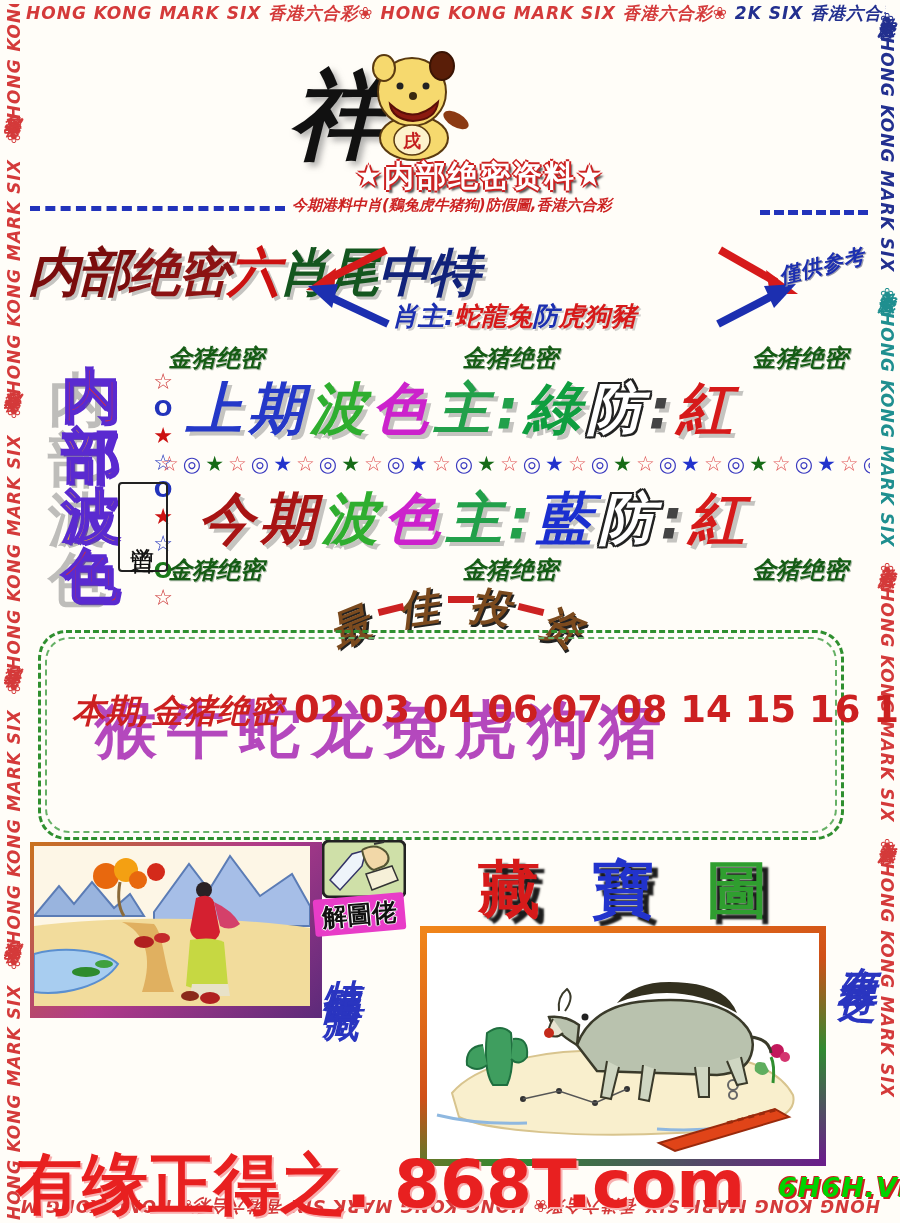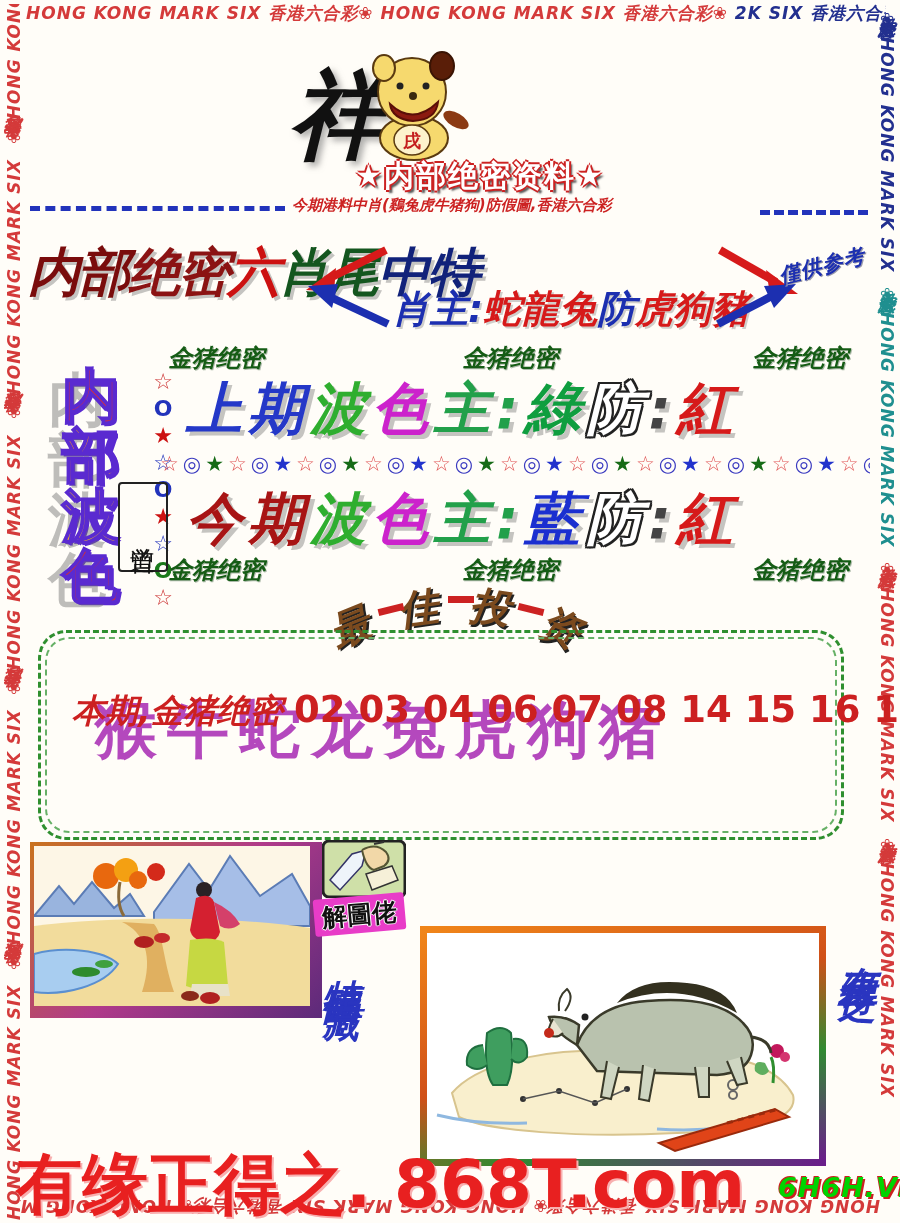--- a/index.html
+++ b/index.html
@@ -29,41 +29,41 @@
           text-shadow:-2px 0 #c22,2px 0 #c22,0 -2px #c22,0 2px #c22,3px 3px 2px #555;}
   .bluedash{border-top:5px dashed #2233bb;height:0;}
   #dash-left{left:30px;top:206px;width:255px;}
   #dash-right{left:760px;top:210px;width:108px;}
   #subtitle{left:292px;top:196px;width:480px;color:#cc2222;font-size:15px;font-weight:bold;
             font-style:italic;white-space:nowrap;}
   
   #six-xiao{left:28px;top:238px;font-size:52px;font-weight:bold;font-style:italic;white-space:nowrap;}
   #six-xiao span{text-shadow:3px 3px 0 rgba(110,110,110,.4);margin-right:-2px;}
   #tail-line{left:398px;top:228px;font-size:42px;font-weight:bold;font-style:italic;white-space:nowrap;}
-  #xiao-line{left:392px;top:284px;font-size:38px;font-weight:bold;font-style:italic;white-space:nowrap;}
+  #xiao-line{left:392px;top:299px;font-size:26px;font-weight:bold;font-style:italic;white-space:nowrap;}
   #tail-line span,#xiao-line span{text-shadow:2px 2px 0 rgba(120,120,120,.35);}
   #ref-note{left:778px;top:252px;color:#1c2fb0;font-size:21px;font-weight:bold;font-style:italic;
             transform:rotate(-14deg);letter-spacing:1px;text-shadow:1px 1px 0 #99a;}
   
   .pig{color:#155c15;font-size:24px;font-weight:bold;font-style:italic;
        text-shadow:1px 1px 0 rgba(90,120,90,.5);}
   
   #left-col{left:62px;top:366px;}
   #left-col .bigch{display:block;font-size:58px;font-weight:bold;line-height:60px;
       -webkit-text-stroke:2px #5a2ad0;
       text-shadow:-14px 4px 0 rgba(110,110,110,.45),2px 2px 0 #5a2ad0;}
   #star-col{left:150px;top:368px;width:26px;text-align:center;font-size:22px;font-weight:bold;line-height:27px;}
   #seal{left:118px;top:482px;width:46px;height:86px;border:2px solid #222;border-radius:4px;
         writing-mode:vertical-rl;font-size:26px;color:#111;text-align:center;line-height:46px;
         font-family:"DejaVu Serif","Liberation Serif",serif;}
   
   .waveline{font-size:56px;font-weight:bold;font-style:italic;letter-spacing:6px;white-space:nowrap;}
   .waveline span{text-shadow:4px 4px 0 rgba(90,90,90,.35);}
   #last-wave{left:186px;top:372px;}
-  #this-wave{left:186px;top:482px;}
+  #this-wave{left:198px;top:482px;}
   .outl{color:#fff;text-shadow:-2px 0 #222,2px 0 #222,0 -2px #222,0 2px #222,
         -2px -2px #222,2px 2px #222,-2px 2px #222,2px -2px #222 !important;}
   #divider{left:160px;top:452px;width:710px;font-size:21px;letter-spacing:4px;white-space:nowrap;overflow:hidden;}
   
   .arc{position:absolute;font-size:40px;font-weight:bold;font-style:italic;color:#7b4a1e;
        text-shadow:2px 2px 0 #222;}
   .dashlink{position:absolute;width:26px;height:7px;background:#c22;}
   
   #rec-box{left:38px;top:630px;width:800px;height:204px;border:3px dashed #2f8f2f;border-radius:28px;}
   #rec-box:before{content:"";position:absolute;left:4px;top:4px;right:4px;bottom:4px;
@@ -232,20 +232,21 @@
     <svg width="84" height="58" viewBox="0 0 84 58">
       <rect x="1" y="1" width="82" height="56" rx="6" fill="#cfe0a8" stroke="#222" stroke-width="3"></rect>
       <path d="M8,40 L30,14 L44,10 L40,26 L18,50 Z" fill="#eef4fa" stroke="#336" stroke-width="1.5"></path>
       <path d="M44,34 L70,26 L76,40 L50,50 Z" fill="#f6f0d8" stroke="#333" stroke-width="1.5"></path>
       <path d="M40,10 q14,-8 24,2 q6,8 -2,14 l-10,4 q-8,-2 -12,-20" fill="#f2d8a8" stroke="#553" stroke-width="2"></path>
       <line x1="52" y1="4" x2="62" y2="2" stroke="#333" stroke-width="2"></line>
     </svg>
   </div>
   <div class="abs" id="decode-tag">解圖佬</div>
 
+  <div class="abs" id="treasure-title"><span style="color: rgb(214, 26, 26);">藏</span><span style="color: rgb(34, 51, 204);">寶</span><span style="color: rgb(47, 158, 47);">圖</span></div>
 
   <div class="abs" id="map-box">
     <svg width="392" height="226" viewBox="0 0 392 226">
       <rect width="392" height="226" fill="#ffffff"></rect>
       <path d="M25,160 C55,125 140,112 215,120 C295,112 350,132 366,162 C372,186 330,198 250,200 C150,205 60,198 32,184 Z" fill="#f9efcd" stroke="#d8c48e" stroke-width="2"></path>
       <path d="M10,182 q40,10 90,8 M230,196 q60,4 120,-10" stroke="#8fb8e0" stroke-width="3" fill="none"></path>
       <path d="M60,100 q-4,38 6,52 l14,0 q8,-16 4,-52 q-10,-10 -24,0 Z" fill="#3f9e5f" stroke="#1f6f3f" stroke-width="2"></path>
       <path d="M56,112 q-18,2 -16,20 q10,8 20,0" fill="#3f9e5f" stroke="#1f6f3f" stroke-width="2"></path>
       <path d="M86,106 q16,-2 14,18 q-8,10 -16,2" fill="#3f9e5f" stroke="#1f6f3f" stroke-width="2"></path>
       <path d="M346,150 q2,-18 -2,-26" stroke="#2f8f2f" stroke-width="3" fill="none"></path>

